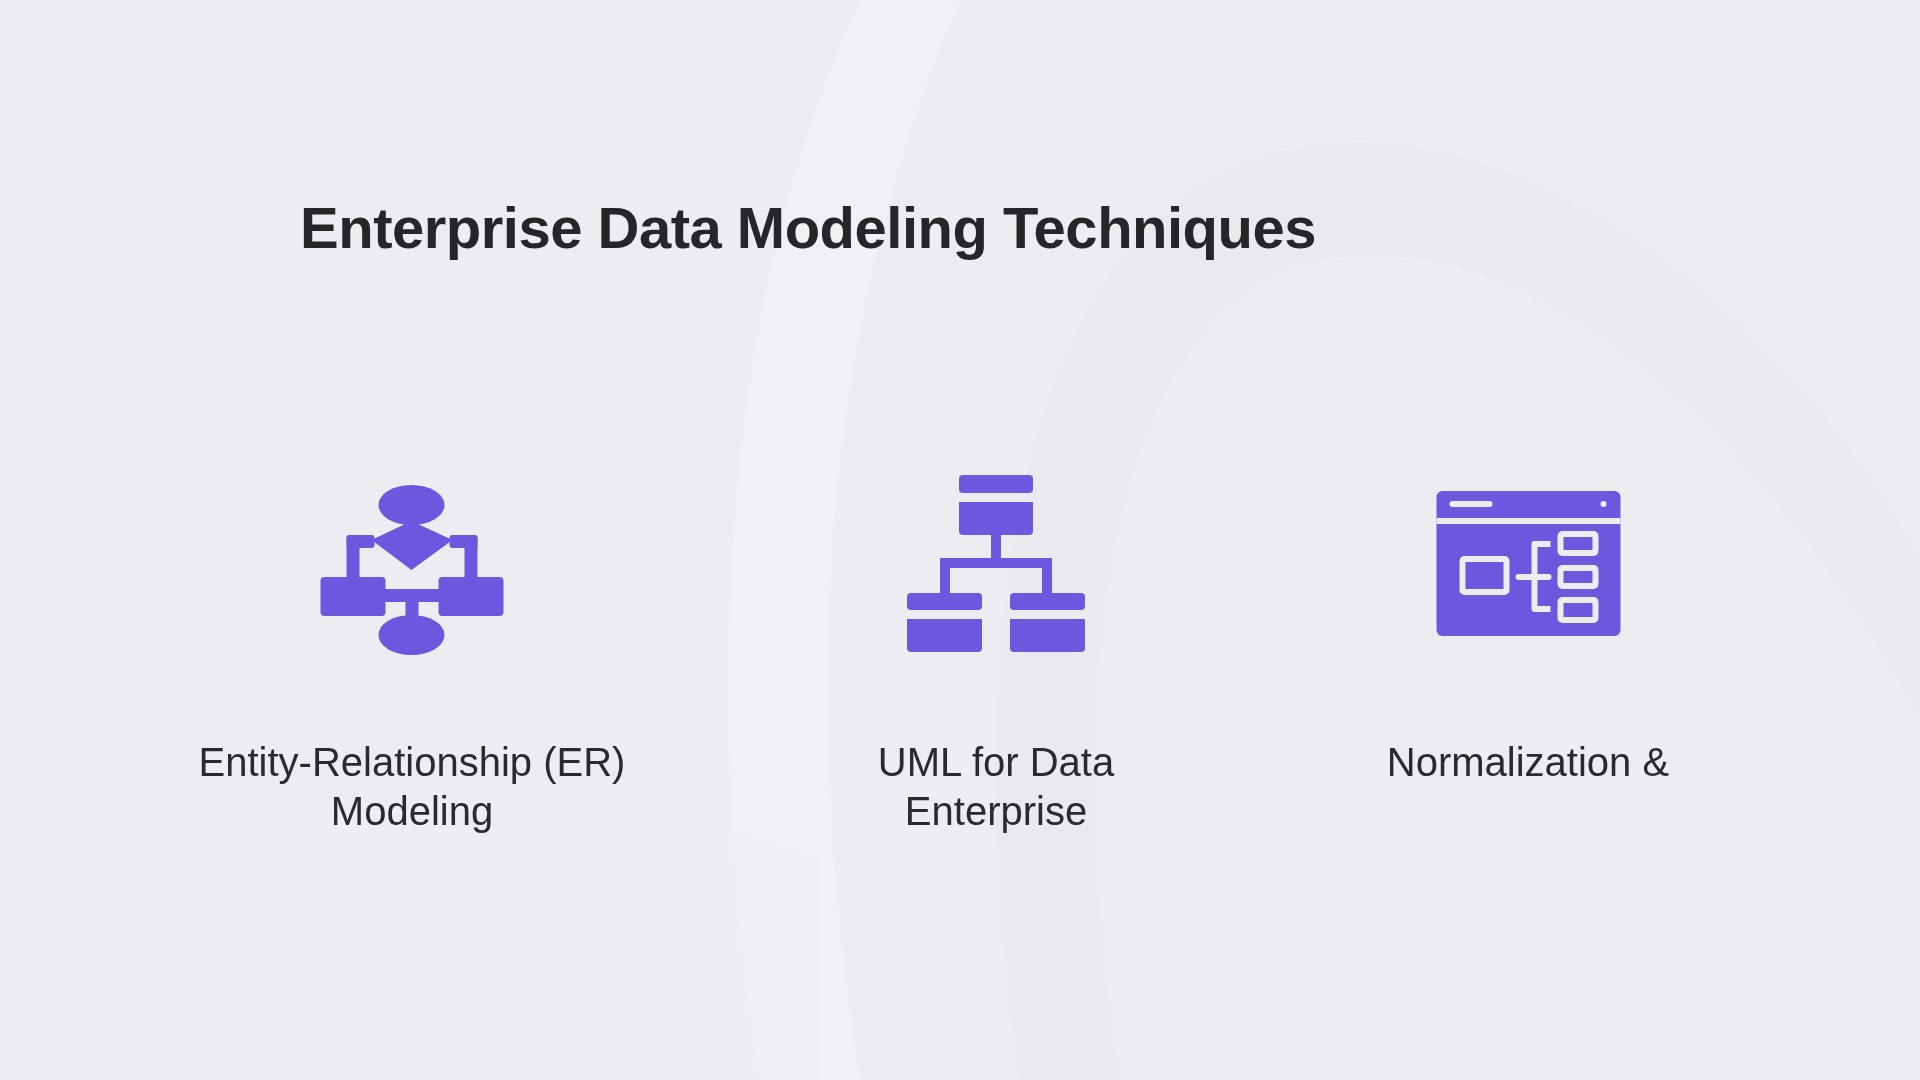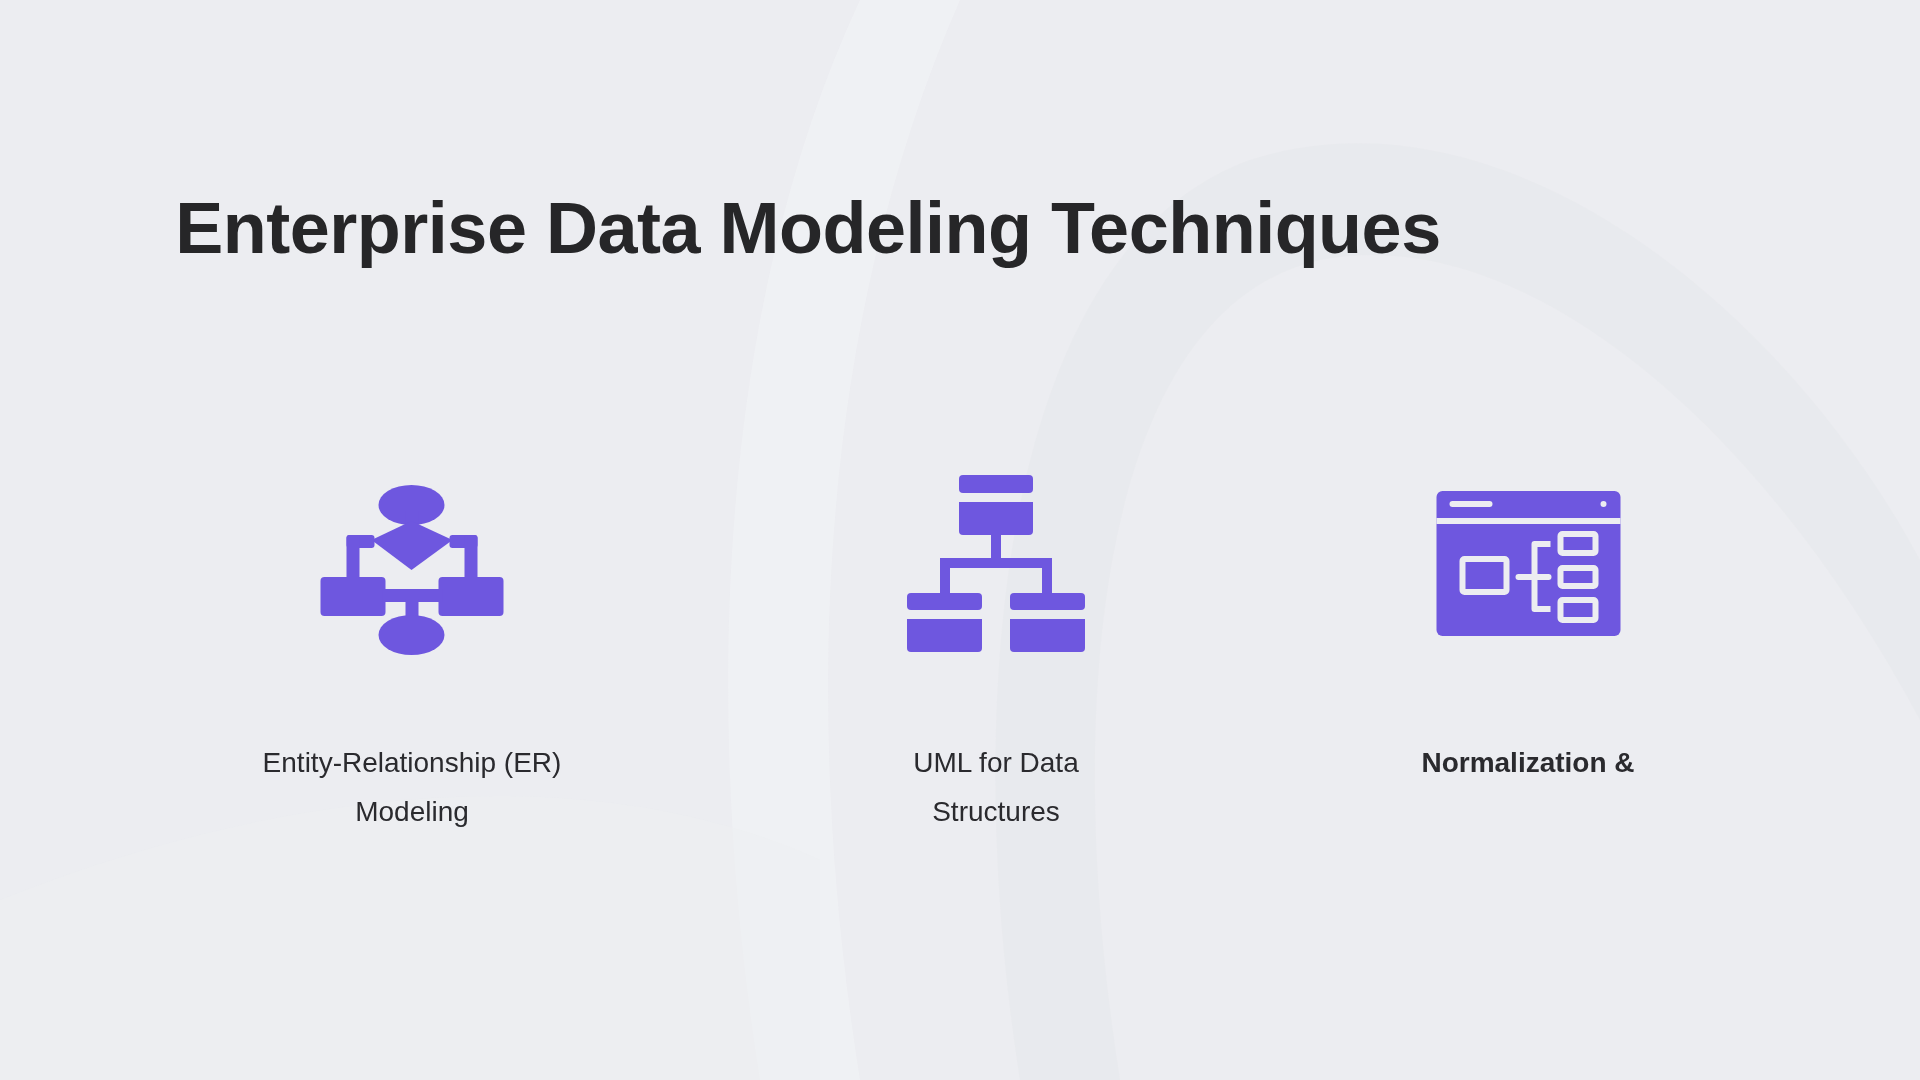--- a/index.html
+++ b/index.html
@@ -20,21 +20,21 @@
     overflow: hidden;
     pointer-events: none;
   }
   .bg svg { position: absolute; left: 0; top: 0; }
   .title {
     position: absolute;
     left: 0;
     width: 1616px;
     top: 186px;
     text-align: center;
-    font-size: 72px;
+    font-size: 58px;
     font-weight: bold;
     color: #262628;
     letter-spacing: -0.5px;
     line-height: 84px;
     margin: 0;
   }
   .card {
     position: absolute;
     top: 460px;
     width: 560px;
@@ -44,21 +44,21 @@
     position: absolute;
     left: 50%;
     transform: translateX(-50%);
   }
   .card .caption {
     position: absolute;
     left: 0;
     width: 100%;
     top: 278px;
     text-align: center;
-    font-size: 28px;
+    font-size: 40px;
     line-height: 49px;
     color: #2A2A2E;
     margin: 0;
   }
   .caption span { display: block; }
 </style>
 </head>
 <body>
 
 <div class="bg">
@@ -111,25 +111,25 @@
         <rect x="6" y="149" width="75" height="33" rx="4"></rect>
         <rect x="6" y="149" width="75" height="10"></rect>
         <rect x="109" y="123" width="75" height="17" rx="4"></rect>
         <rect x="109" y="149" width="75" height="33" rx="4"></rect>
         <rect x="109" y="149" width="75" height="10"></rect>
       </g>
     </svg>
   </div>
   <p class="caption">
     <span>UML for Data</span>
-    <span>Structures</span>
+    <span>Enterprise</span>
   </p>
 </div>
 
-<div class="card" style="left:1248px;font-weight:bold;">
+<div class="card" style="left:1248px;">
   <div class="icon" style="top:25px; width:195px; height:160px;">
     <svg width="195" height="160" viewBox="0 0 195 160">
       <rect x="6" y="6" width="184" height="145" rx="6" fill="#6E57DF"></rect>
       <rect x="6" y="33" width="184" height="6" fill="#ECEDF1"></rect>
       <rect x="19" y="16" width="43" height="6" rx="3" fill="#ECEDF1"></rect>
       <circle cx="173" cy="19" r="3" fill="#ECEDF1"></circle>
       <g fill="none" stroke="#ECEDF1" stroke-width="6" stroke-linejoin="round">
         <rect x="32" y="74" width="44" height="33" rx="2"></rect>
         <rect x="130" y="49" width="35" height="19" rx="2"></rect>
         <rect x="130" y="83" width="35" height="18" rx="2"></rect>

